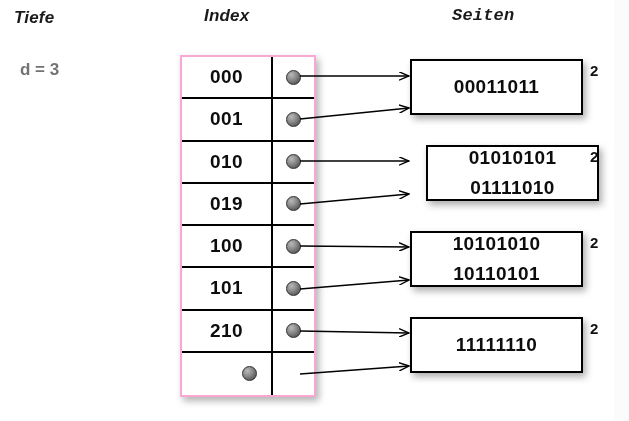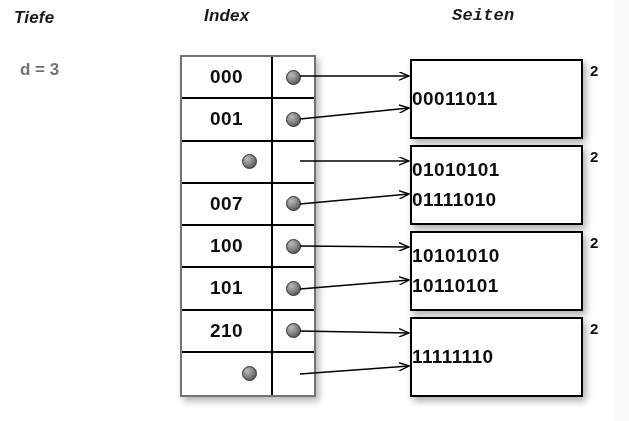--- a/index.html
+++ b/index.html
@@ -52,21 +52,21 @@
     white-space: nowrap;
   }
 
   
   #index-table {
     position: absolute;
     left: 180px;
     top: 55px;
     width: 136px;
     height: 342px;
-    border: 2px solid #737373;
+    border: 2px solid #f9a8d4;
     background: #ffffff;
     box-sizing: border-box;
     box-shadow: 3px 4px 7px rgba(0,0,0,0.30);
   }
   .index-row {
     position: relative;
     height: 42.25px;
     box-sizing: border-box;
     border-bottom: 2px solid #000;
     display: flex;
@@ -103,27 +103,28 @@
     background: radial-gradient(circle at 34% 30%, #b9b9b9 0%, #8e8e8e 38%, #5e5e5e 75%, #3a3a3a 100%);
     border: 1px solid #2e2e2e;
     box-sizing: border-box;
   }
 
   
   .page-box {
     position: absolute;
     left: 410px;
     width: 173px;
-    height: 80px;
+    height: 56px;
     border: 2px solid #000;
     background: #ffffff;
     box-sizing: border-box;
     box-shadow: 3px 4px 7px rgba(0,0,0,0.32);
     display: flex;
     flex-direction: column;
+    align-items: center;
     justify-content: center;
   }
   .page-line {
     font-size: 19px;
     font-weight: bold;
     color: #0d0d0d;
     letter-spacing: 0.4px;
     line-height: 30px;
   }
   .page-count {
@@ -167,28 +168,29 @@
 
     <div class="index-row">
       <div class="index-key">001</div>
       <div class="index-cell-div"></div>
       <div class="index-ptr">
         <span class="ptr-dot"></span>
       </div>
     </div>
 
     <div class="index-row">
-      <div class="index-cell-div"></div>
-      <div class="index-ptr">
-        <span class="ptr-dot"></span>
-      </div>
-    </div>
-
-    <div class="index-row">
-      <div class="index-key">007</div>
+      <div class="index-key">010</div>
+      <div class="index-cell-div"></div>
+      <div class="index-ptr">
+        <span class="ptr-dot"></span>
+      </div>
+    </div>
+
+    <div class="index-row">
+      <div class="index-key">019</div>
       <div class="index-cell-div"></div>
       <div class="index-ptr">
         <span class="ptr-dot"></span>
       </div>
     </div>
 
     <div class="index-row">
       <div class="index-key">100</div>
       <div class="index-cell-div"></div>
       <div class="index-ptr">
@@ -219,21 +221,21 @@
       </div>
     </div>
 
   </div>
 
   <div class="page-box" style="top:59px;">
     <div class="page-line">00011011</div>
   </div>
   <div class="page-count" style="top:62px;">2</div>
 
-  <div class="page-box" style="top:145px;">
+  <div class="page-box" style="top:145px;margin-left:16px;">
     <div class="page-line">01010101</div>
     <div class="page-line">01111010</div>
   </div>
   <div class="page-count" style="top:148px;">2</div>
 
   <div class="page-box" style="top:231px;">
     <div class="page-line">10101010</div>
     <div class="page-line">10110101</div>
   </div>
   <div class="page-count" style="top:234px;">2</div>

